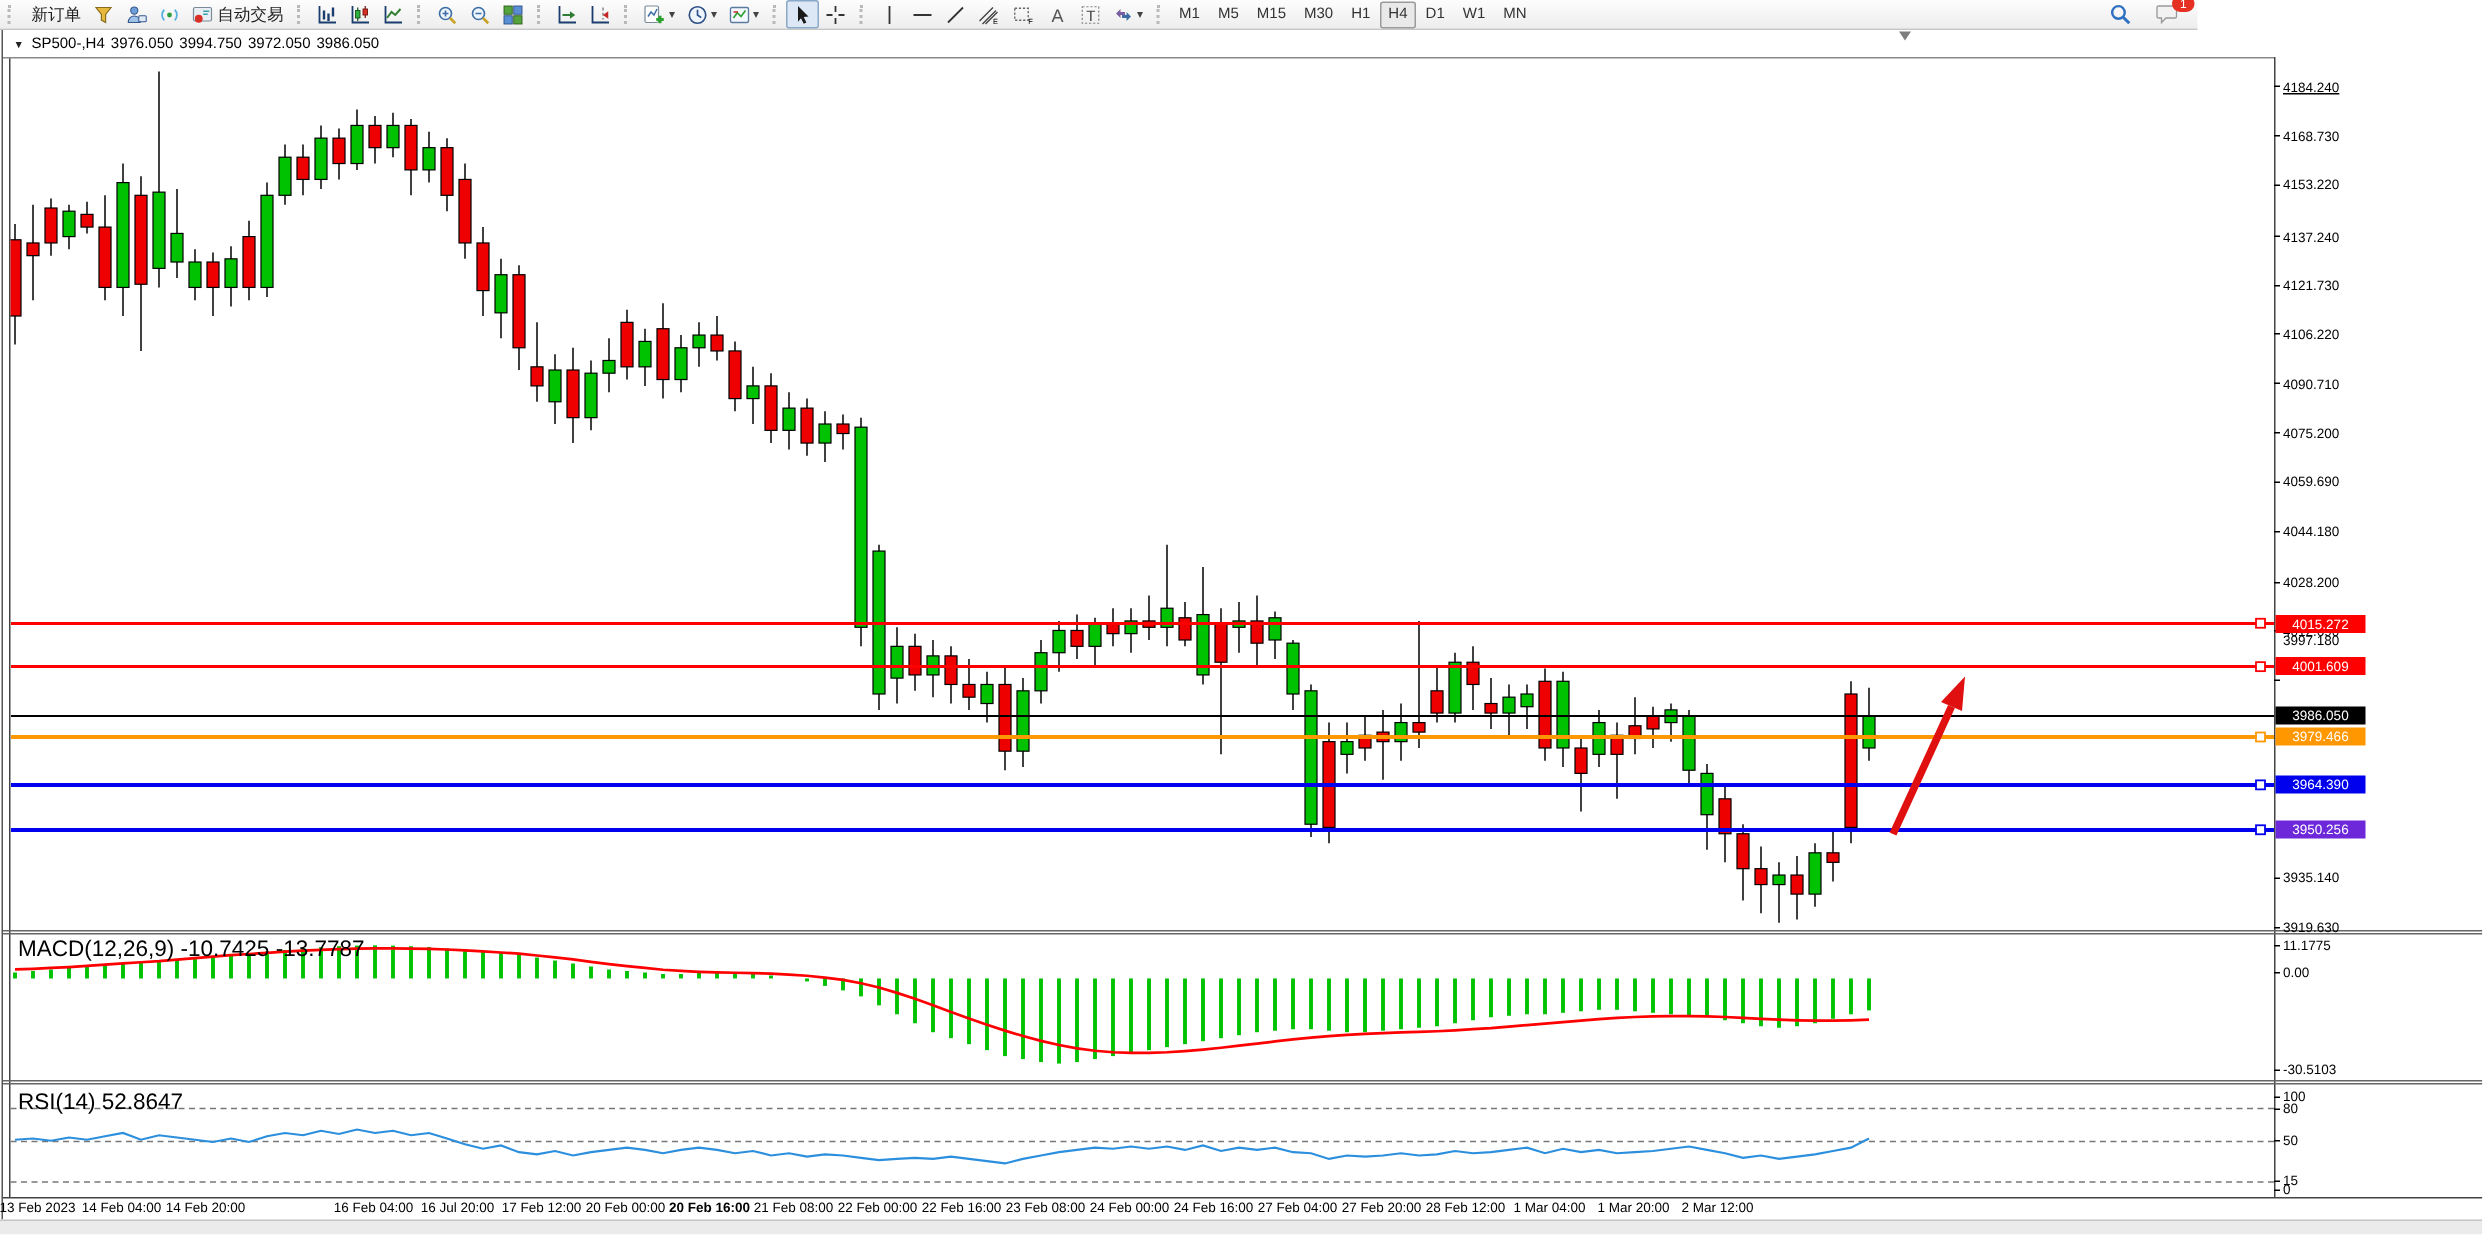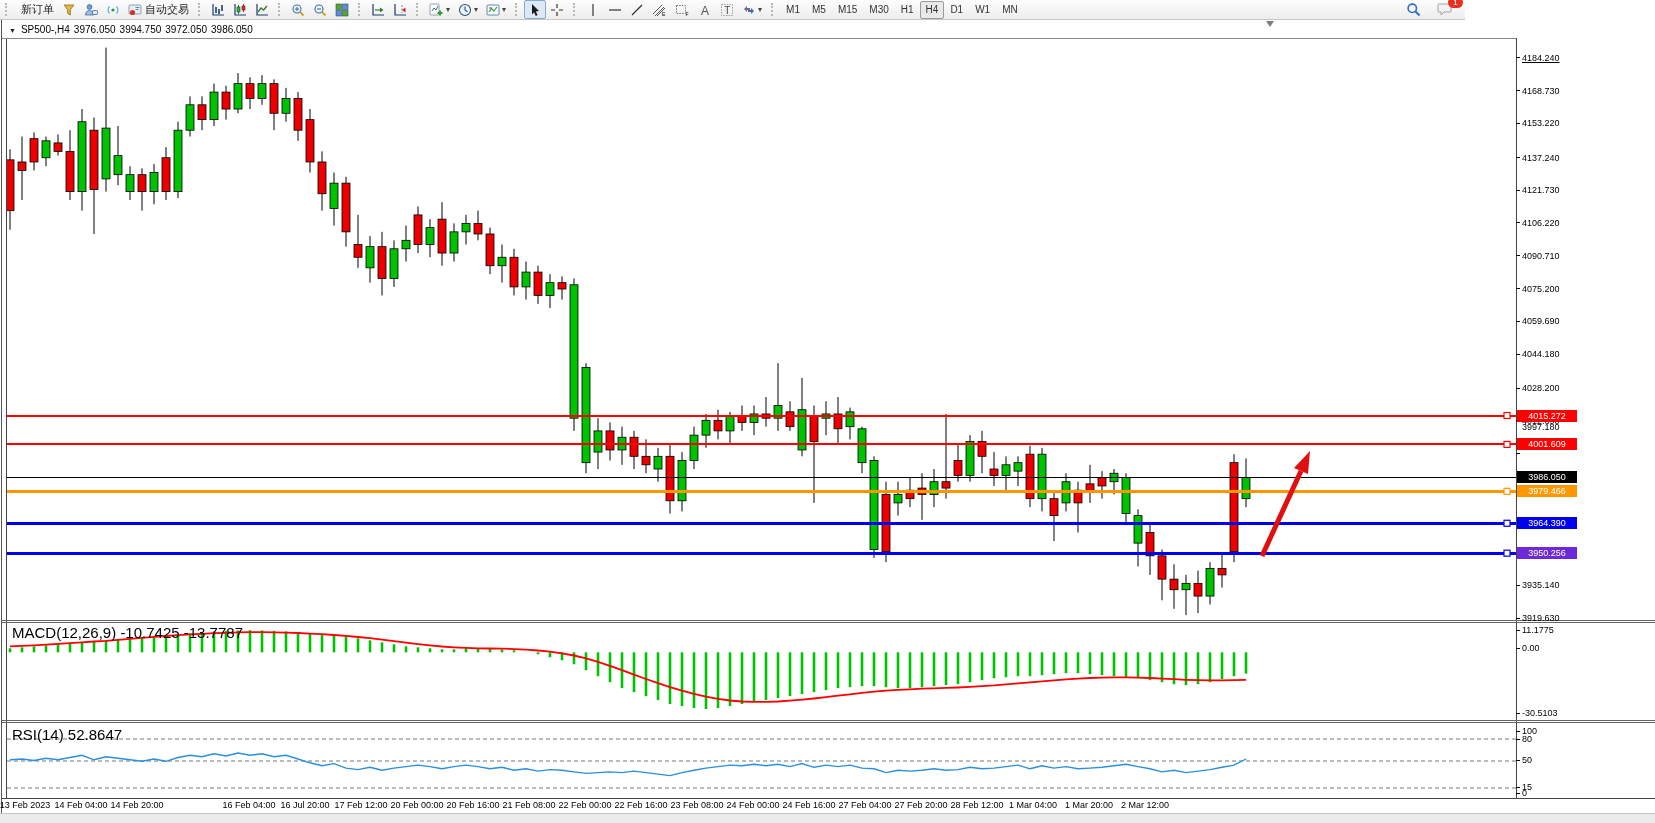--- a/index.html
+++ b/index.html
@@ -698,21 +698,21 @@
       <div class="pricebox" style="top: 517.249px; background: rgb(0, 0, 238);">3964.390</div>
       <div class="pricebox" style="top: 547.178px; background: #6d28d9;">3950.256</div>
       <span class="time-label" style="left: 25px;">13 Feb 2023</span>
       <span class="time-label" style="left: 81px;">14 Feb 04:00</span>
       <span class="time-label" style="left: 137px;">14 Feb 20:00</span>
       <span class="time-label" style="left: 177px; margin-top: 33px;">15 Feb 12:00</span>
       <span class="time-label" style="left: 249px;">16 Feb 04:00</span>
       <span class="time-label" style="left: 305px;">16 Jul 20:00</span>
       <span class="time-label" style="left: 361px;">17 Feb 12:00</span>
       <span class="time-label" style="left: 417px;">20 Feb 00:00</span>
-      <span class="time-label" style="left: 473px;">20 Feb 16:00</span>
+      <span class="time-label" style="left: 473px; font-weight: bold;">20 Feb 16:00</span>
       <span class="time-label" style="left: 529px;">21 Feb 08:00</span>
       <span class="time-label" style="left: 585px;">22 Feb 00:00</span>
       <span class="time-label" style="left: 641px;">22 Feb 16:00</span>
       <span class="time-label" style="left: 697px;">23 Feb 08:00</span>
       <span class="time-label" style="left: 753px;">24 Feb 00:00</span>
       <span class="time-label" style="left: 809px;">24 Feb 16:00</span>
       <span class="time-label" style="left: 865px;">27 Feb 04:00</span>
       <span class="time-label" style="left: 921px;">27 Feb 20:00</span>
       <span class="time-label" style="left: 977px;">28 Feb 12:00</span>
       <span class="time-label" style="left: 1033px;">1 Mar 04:00</span>

